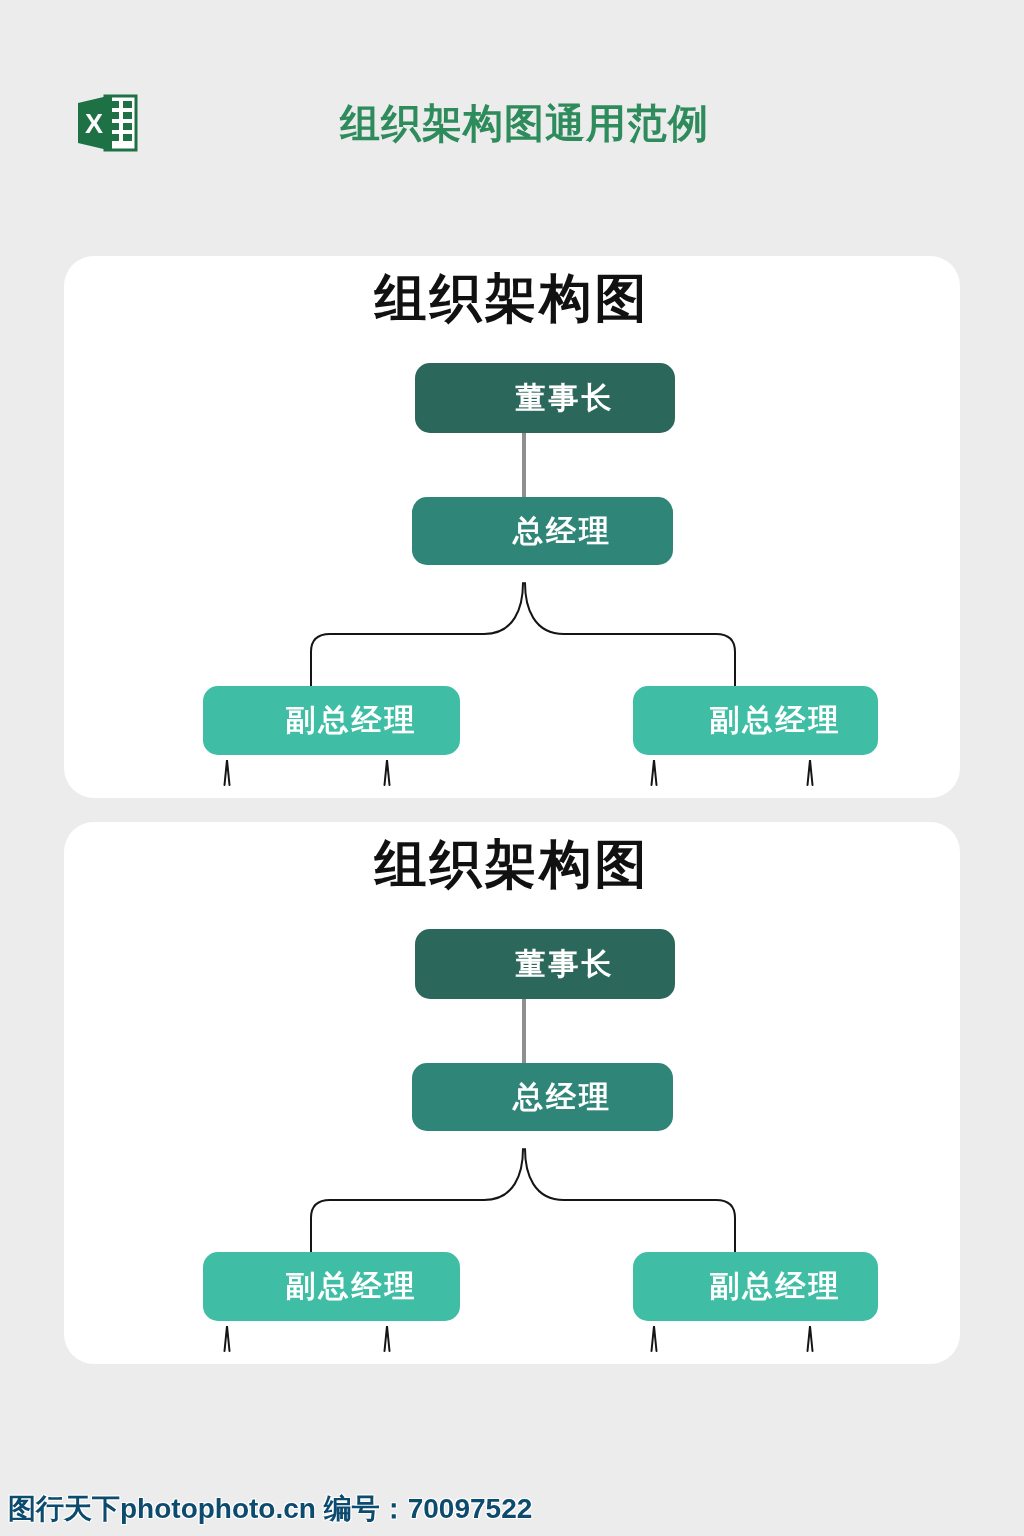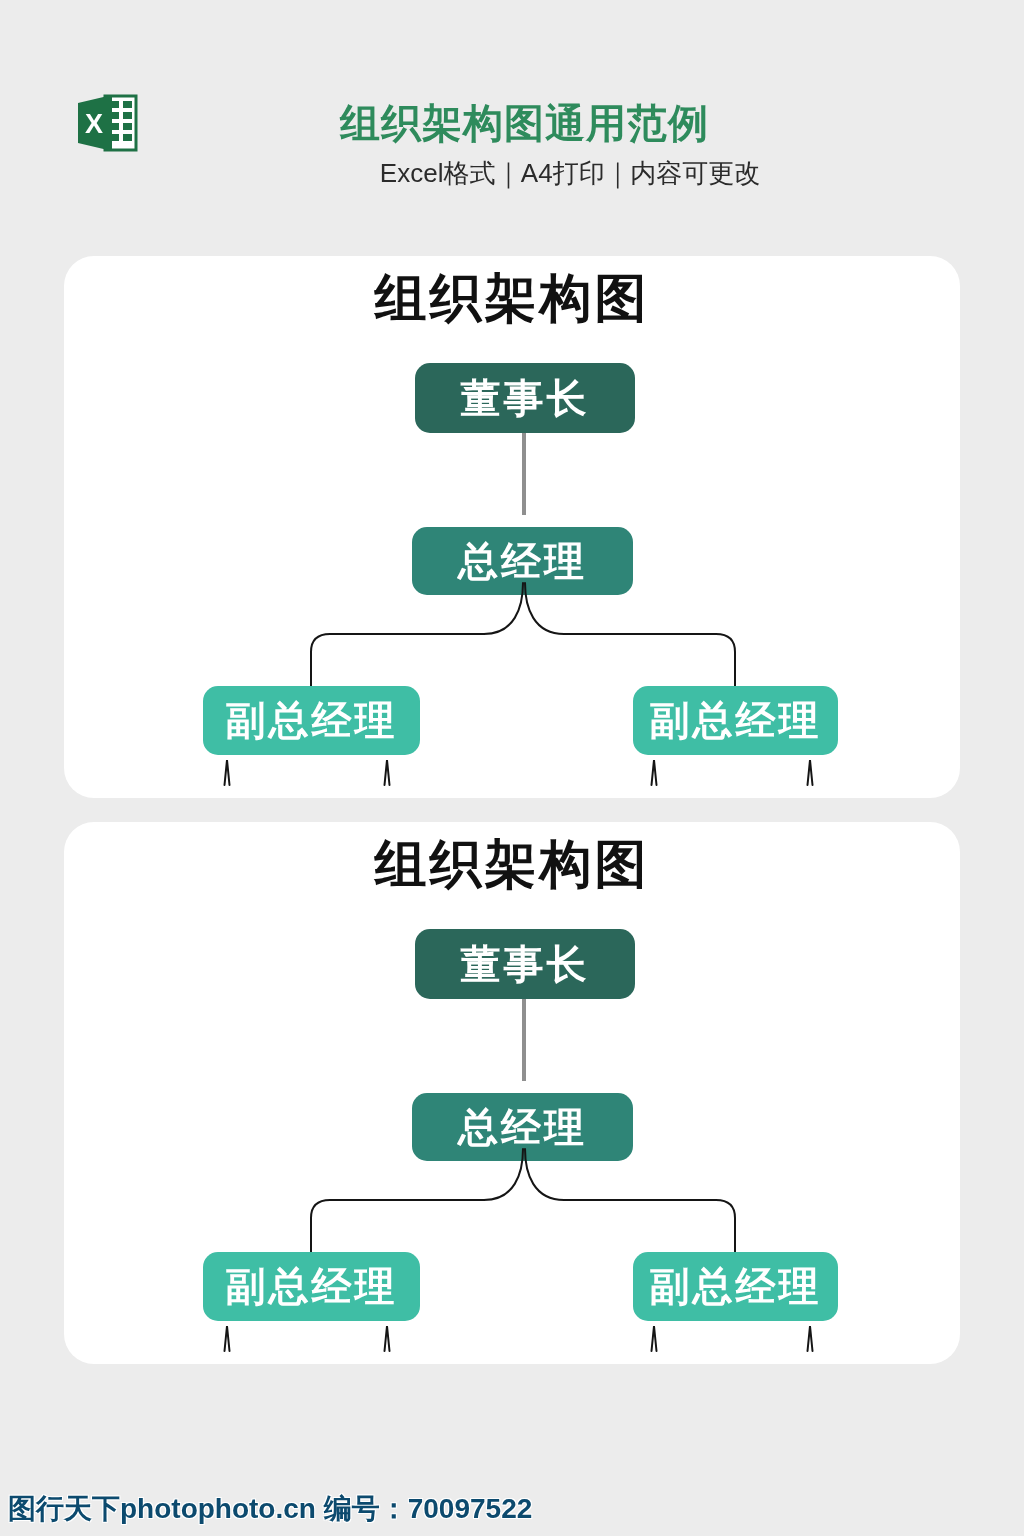--- a/index.html
+++ b/index.html
@@ -28,24 +28,24 @@
   .panel-2{top:822px;}
   .panel-title{
     position:absolute;left:0;top:8px;width:896px;text-align:center;
     font-family:"Liberation Serif","DejaVu Serif",serif;
     font-size:52px;font-weight:bold;color:#111;letter-spacing:3px;
   }
   .node{
     position:absolute;display:flex;align-items:center;justify-content:center;
     border-radius:15px;color:#ffffff;
     font-family:Liberation Sans, sans-serif;
-    font-size:40px;font-weight:600;letter-spacing:3px;white-space:nowrap;
+    font-size:30px;font-weight:600;letter-spacing:3px;white-space:nowrap;padding-left:40px;
   }
   .node-chairman{left:351px;top:107px;width:220px;height:70px;background:#2B675A;}
-  .node-gm{left:348px;top:271px;width:221px;height:68px;background:#2F8577;}
+  .node-gm{left:348px;top:241px;width:221px;height:68px;background:#2F8577;}
   .node-vgm-left{left:139px;top:430px;width:217px;height:69px;background:#3FBEA5;}
   .node-vgm-right{left:569px;top:430px;width:205px;height:69px;background:#3FBEA5;}
   .stem-line{
     position:absolute;left:458px;top:177px;width:4px;height:82px;background:#8F8F8F;
   }
   .connectors{position:absolute;left:0;top:0;width:896px;height:542px;}
   
   .watermark{
     position:absolute;left:8px;top:1490px;
     font-size:28px;font-weight:bold;color:#0c4a6e;white-space:nowrap;
@@ -65,21 +65,20 @@
         <rect x="49" y="21" width="9" height="7"></rect>
       <rect x="36" y="32" width="9" height="7"></rect>
         <rect x="49" y="32" width="9" height="7"></rect>
       <rect x="36" y="43" width="9" height="7"></rect>
         <rect x="49" y="43" width="9" height="7"></rect>
     </g>
     <polygon points="4,12 38,4 38,60 4,52" fill="#1E7145"></polygon>
     <text x="20" y="42" text-anchor="middle" fill="#ffffff" font-family="Liberation Sans, sans-serif" font-size="27" font-weight="bold">X</text>
   </svg>
   <div class="hdr-title">组织架构图通用范例</div>
-  <div class="hdr-sub">Excel格式｜A4打印｜内容可更改</div>
 </div>
 
 <div class="panel panel-1">
   <div class="panel-title">组织架构图</div>
   <div class="node node-chairman">董事长</div>
   <div class="stem-line"></div>
   <div class="node node-gm">总经理</div>
   <svg class="connectors" viewBox="0 0 896 542" xmlns="http://www.w3.org/2000/svg" fill="none" stroke="#151515" stroke-width="2" stroke-linecap="round">
     <path d="M459,327 C459,352 450,378 420,378 L266,378 Q247,378 247,396 L247,430"></path>
     <path d="M461,327 C461,352 470,378 500,378 L652,378 Q671,378 671,396 L671,430"></path>

